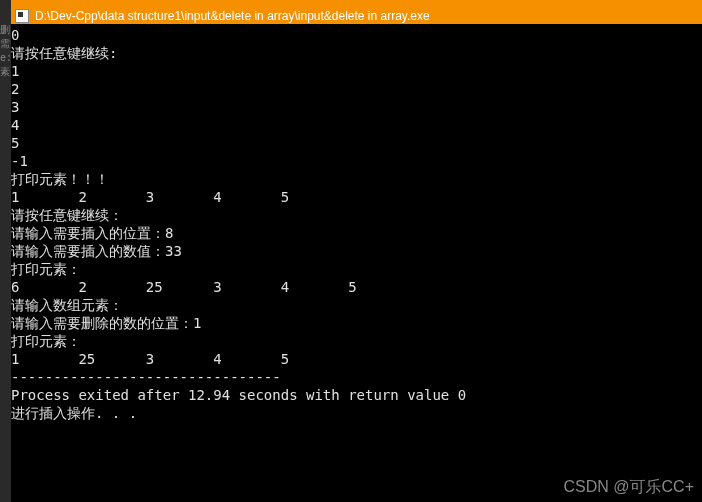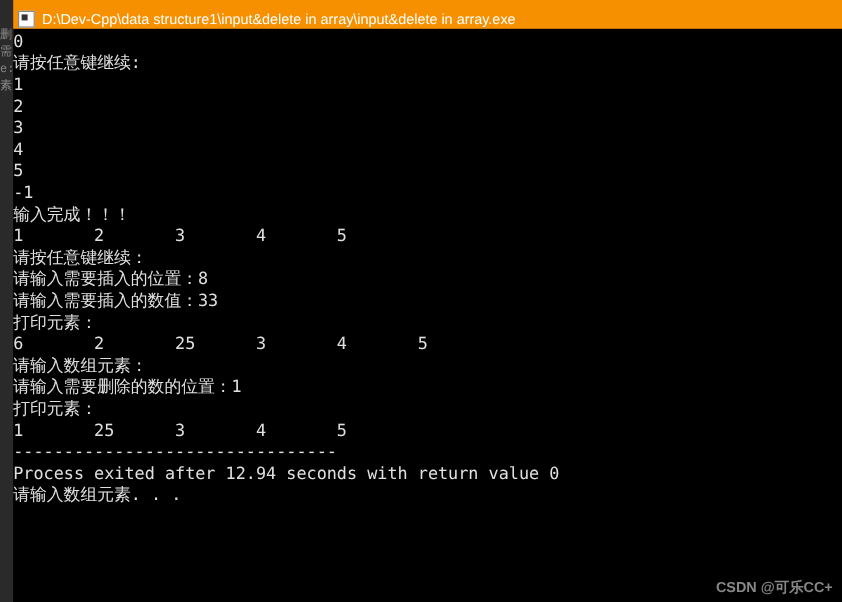--- a/index.html
+++ b/index.html
@@ -69,23 +69,22 @@
       font-size: 14px;
       line-height: 18px;
       white-space: pre;
     }
     .watermark {
       position: absolute;
       right: 8px;
       bottom: 4px;
       color: #aaa;
       font-family: "Microsoft YaHei", sans-serif;
-      font-size: 12px;
+      font-size: 16px;
       opacity: .8;
-      font-weight: bold;
     }
   </style>
 </head>
 <body>
 
 <div class="left-strip">
   <span></span>
   <span></span>
   <span></span>
   <span></span>
@@ -107,30 +106,30 @@
 </div>
 
 <div class="console"><span>0</span>
 <span>请按任意键继续:</span>
 <span>1</span>
 <span>2</span>
 <span>3</span>
 <span>4</span>
 <span>5</span>
 <span>-1</span>
-<span>输入完成！！！</span>
+<span>打印元素！！！</span>
 <span>1       2       3       4       5</span>
 <span>请按任意键继续：</span>
 <span>请输入需要插入的位置：8</span>
 <span>请输入需要插入的数值：33</span>
 <span>打印元素：</span>
 <span>6       2       25      3       4       5</span>
 <span>请输入数组元素：</span>
 <span>请输入需要删除的数的位置：1</span>
 <span>打印元素：</span>
 <span>1       25      3       4       5</span>
 <span>--------------------------------</span>
 <span>Process exited after 12.94 seconds with return value 0</span>
-<span>请输入数组元素. . .</span></div>
+<span>进行插入操作. . .</span></div>
 
 <div class="watermark">
   <span>CSDN @可乐CC+</span>
 </div>
 
 </body></html>

